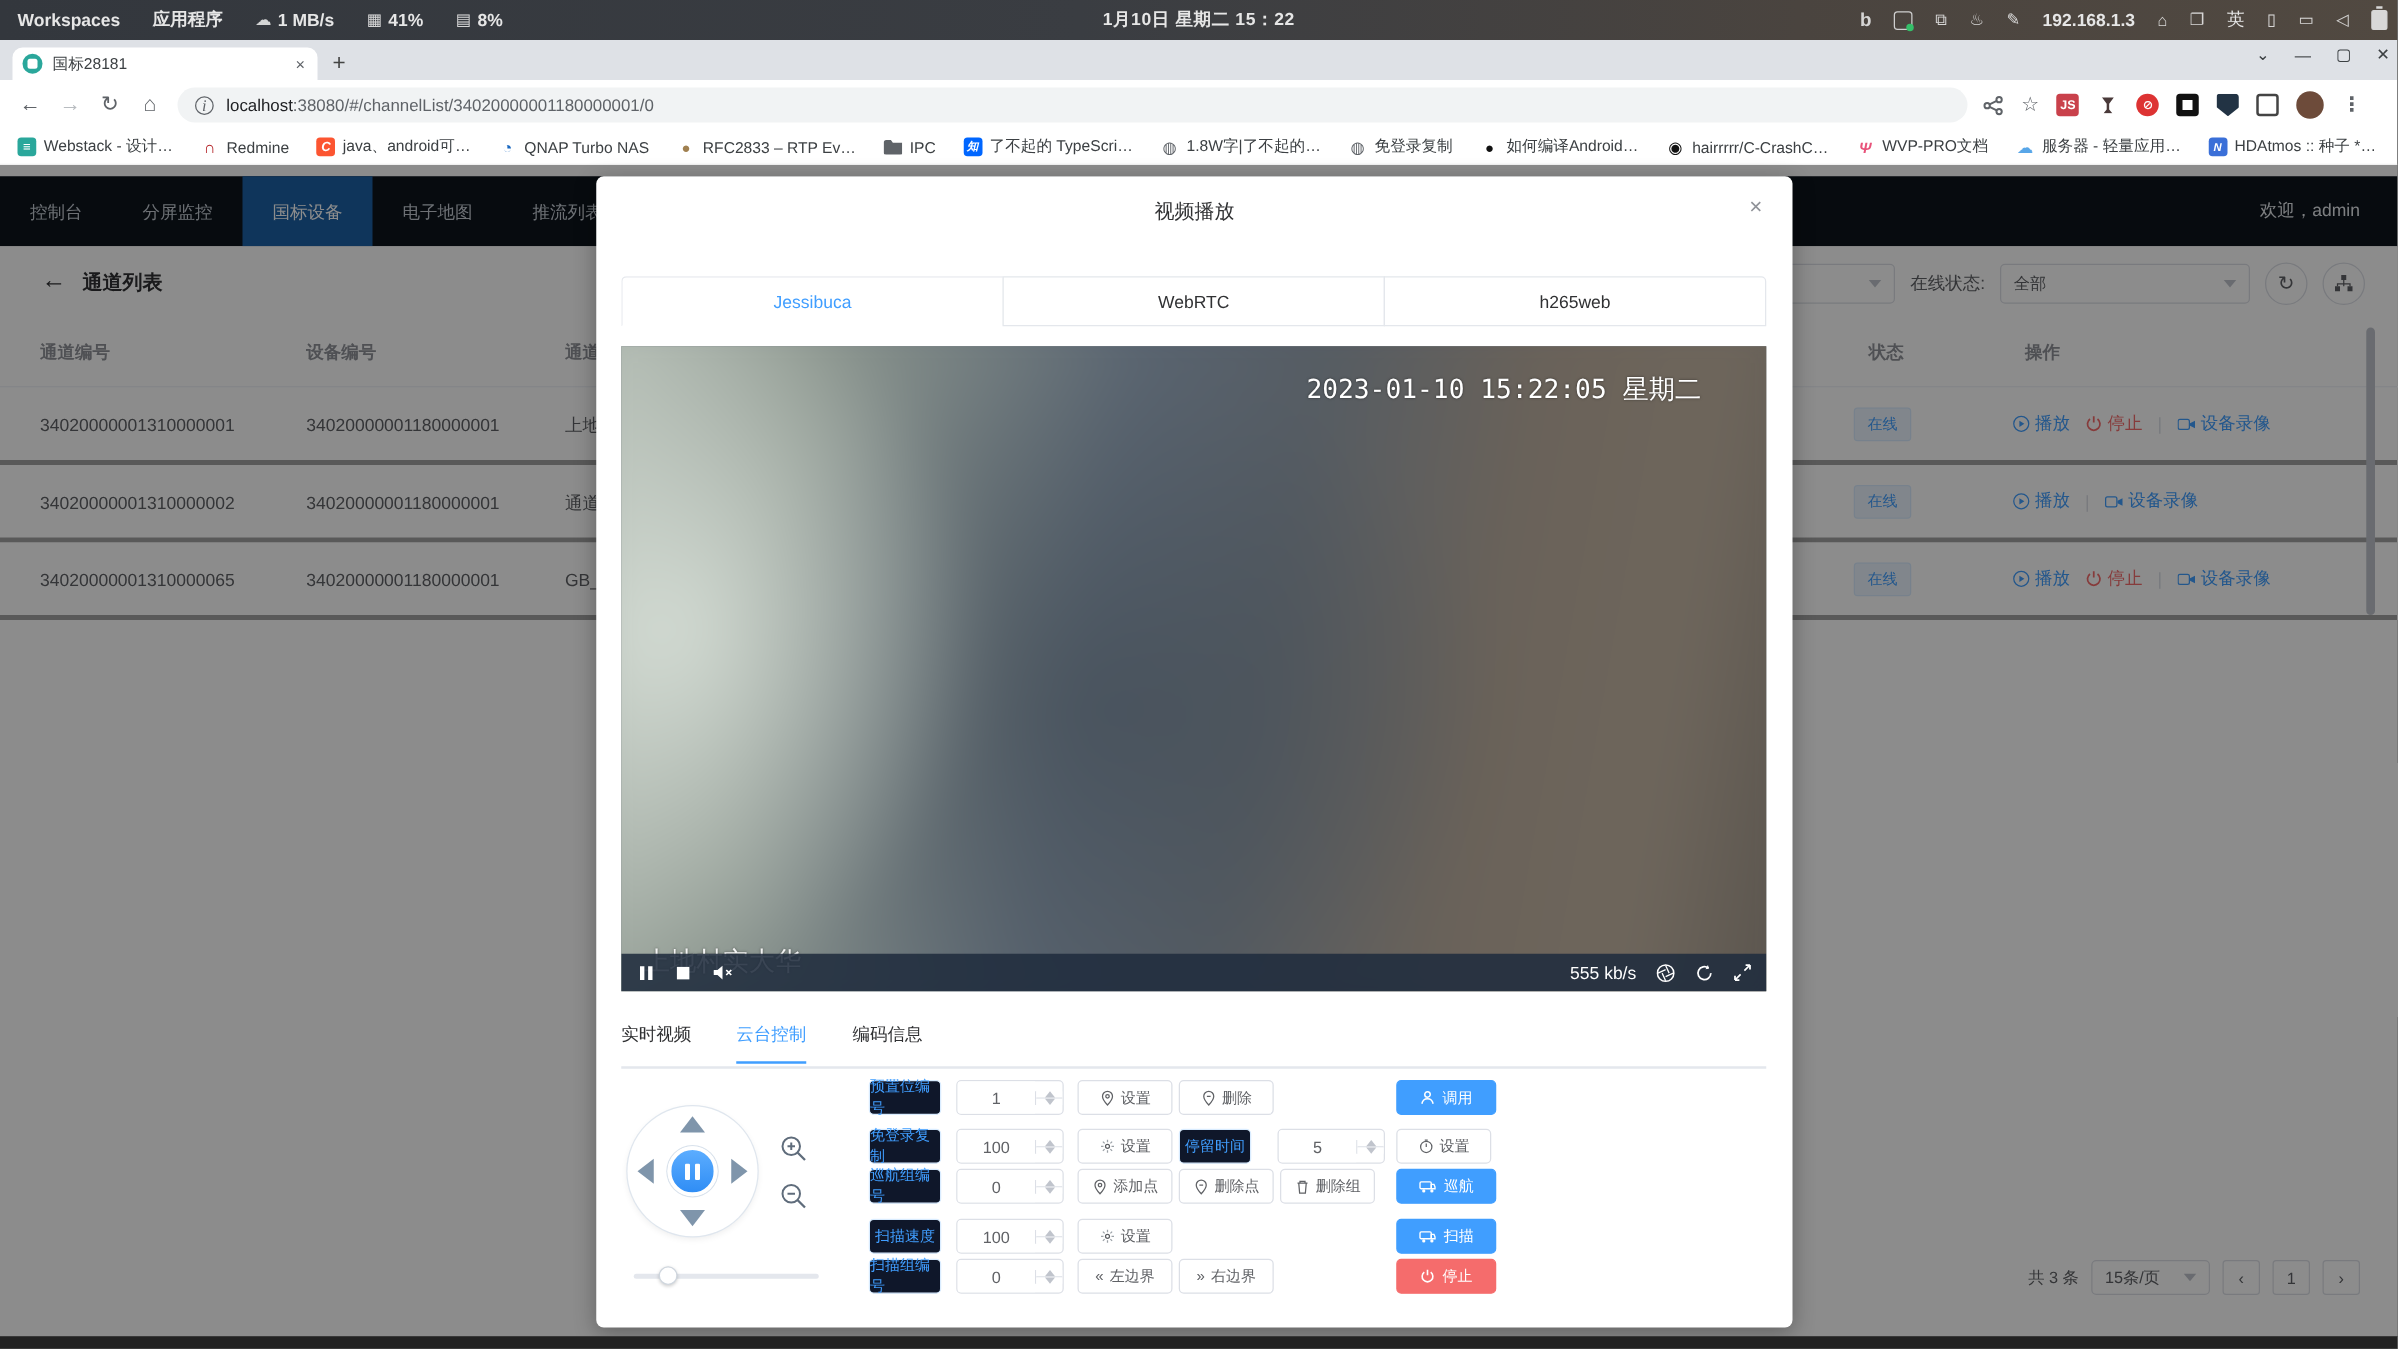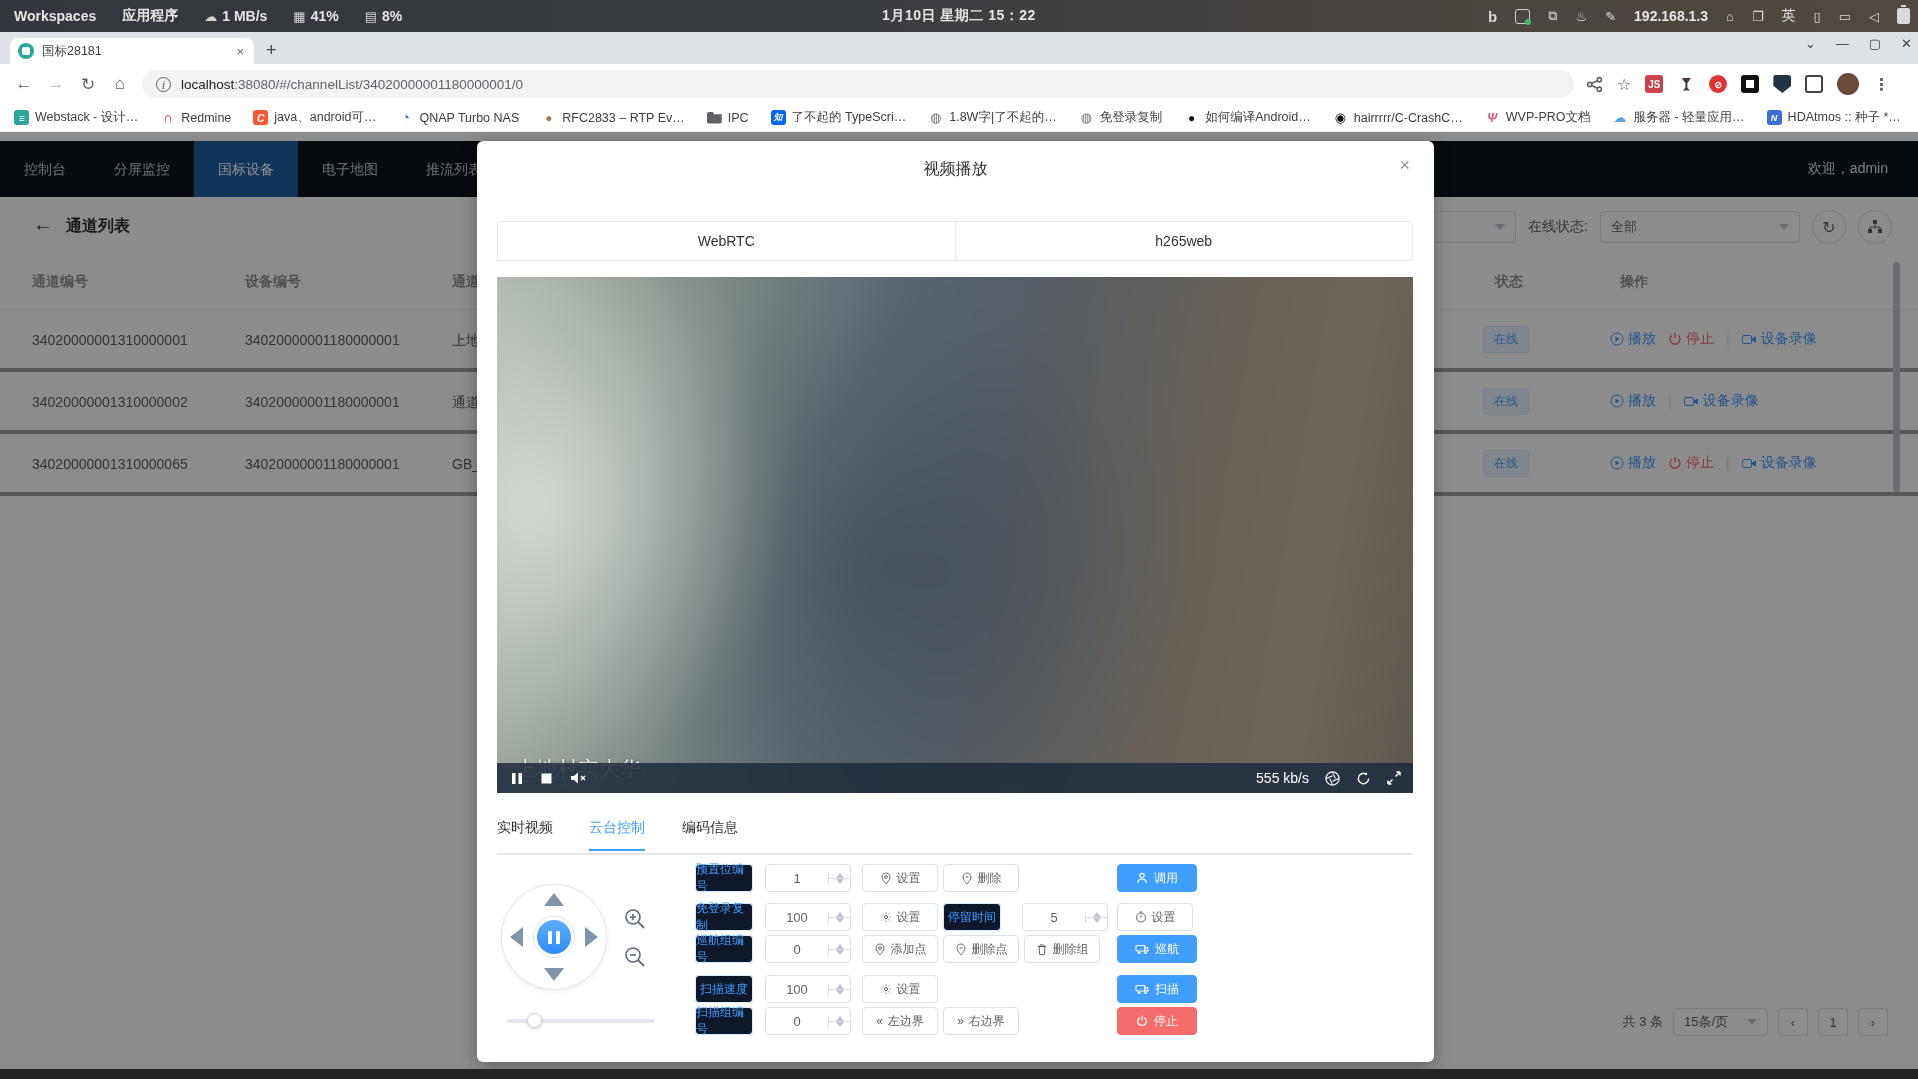--- a/index.html
+++ b/index.html
@@ -443,26 +443,28 @@
       <div class="pgbtn">›</div>
     </div>
 
     <div class="overlay"></div>
 
     <div class="modal">
       <div class="modal-title">视频播放</div>
       <div class="modal-close">×</div>
 
       <div class="ptabs">
+        <div class="ptab active">Jessibuca</div>
         <div class="ptab">WebRTC</div>
         <div class="ptab">h265web</div>
       </div>
 
       <div class="video">
         <div class="vblur"></div>
+        <div class="osd-time">2023-01-10 15:22:05 星期二</div>
         <div class="osd-name">上地村实大华</div>
         <div class="vbar">
           <div class="lgrp">
             <svg width="12" height="13" viewBox="0 0 12 13">
                 <rect x="1" y="1" width="3.5" height="11" fill="#fff"></rect>
                 <rect x="7.5" y="1" width="3.5" height="11" fill="#fff"></rect>
               </svg>
             <svg width="11" height="11" viewBox="0 0 11 11">
                 <rect x="0.5" y="0.5" width="10" height="10" fill="#fff"></rect>
               </svg>

